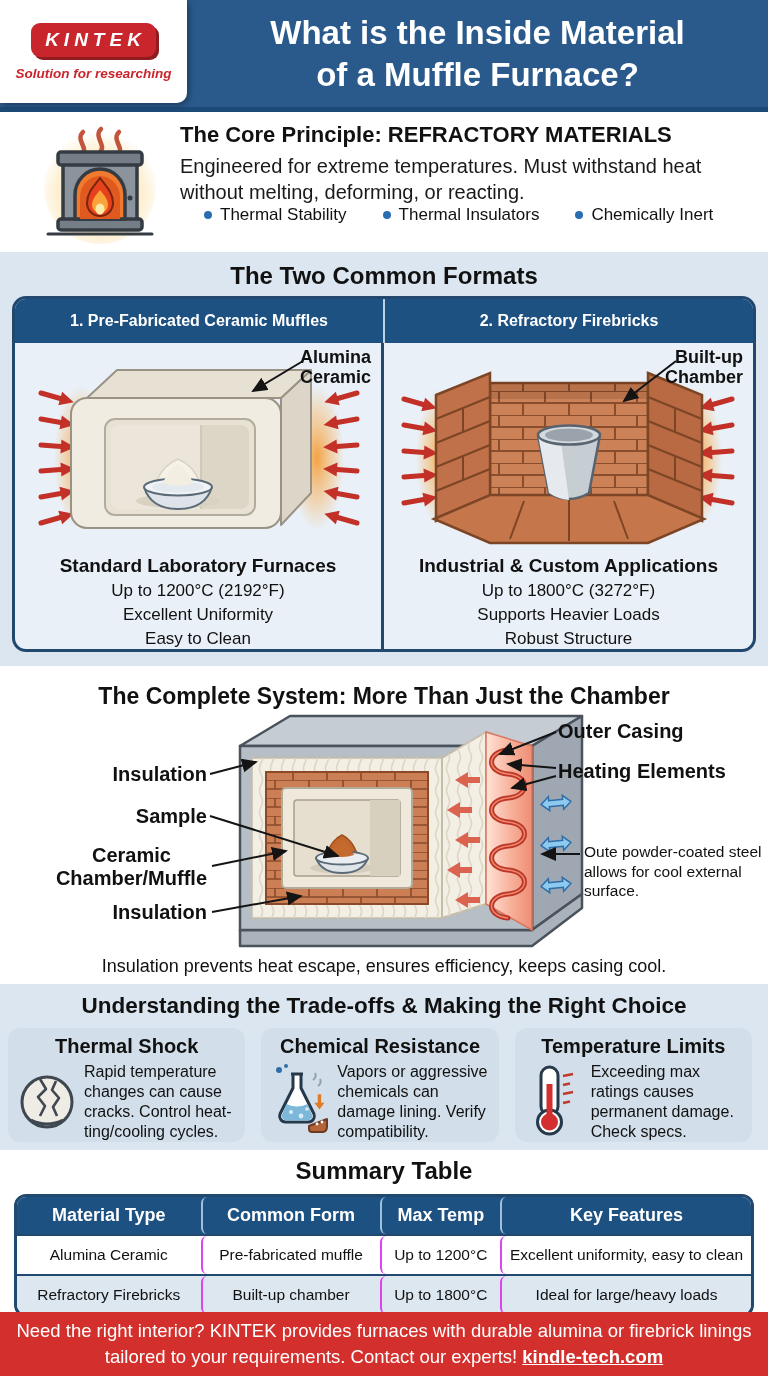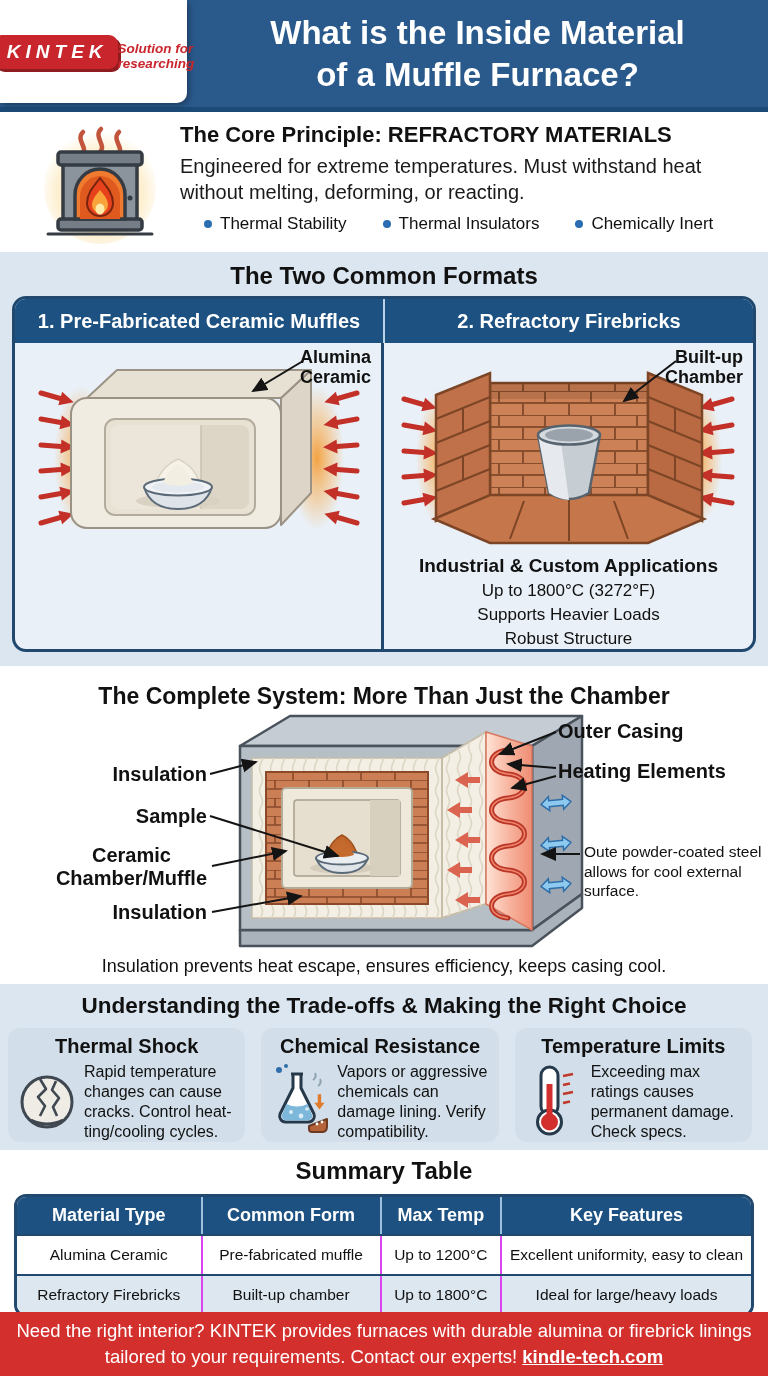--- a/index.html
+++ b/index.html
@@ -5,48 +5,48 @@
   html,body{margin:0;padding:0;background:#888;}
   .page{position:relative;width:768px;height:1376px;margin:0 auto;background:#fff;
         font-family:"Liberation Sans",sans-serif;color:#111;overflow:hidden;}
   .abs{position:absolute;}
 
   
   .header{position:absolute;left:0;top:0;width:768px;height:112px;background:#2a5a8c;
           border-bottom:5px solid #1c4a77;box-sizing:border-box;}
   .logo-box{position:absolute;left:0;top:0;width:187px;height:103px;background:#fff;
             border-bottom-right-radius:10px;box-shadow:2px 2px 6px rgba(0,0,0,.35);
-            display:flex;flex-direction:row;align-items:center;justify-content:center;}
+            display:flex;flex-direction:column;align-items:center;justify-content:center;}
   .logo-badge{background:#c9252c;color:#fff;font-weight:bold;font-style:italic;
               font-size:19px;letter-spacing:5px;padding:6px 10px 6px 14px;border-radius:9px;
               box-shadow:3px 3px 0 #8f1d20;}
   .logo-tagline{color:#c9252c;font-weight:bold;font-style:italic;font-size:13.5px;margin-top:9px;}
   .header-title{position:absolute;left:187px;right:0;top:0;bottom:0;display:flex;
                 flex-direction:column;align-items:center;justify-content:center;
                 color:#fff;font-weight:bold;font-size:33px;line-height:1.27;text-align:left;}
 
   
   .core{position:absolute;left:0;top:112px;width:768px;height:140px;background:#fff;}
   .furnace-wrap{position:absolute;left:36px;top:6px;width:128px;height:128px;}
   .core-text{position:absolute;left:180px;top:10px;width:580px;}
   .core-title{font-size:22px;font-weight:bold;margin-bottom:5px;}
   .core-desc{font-size:20px;line-height:1.3;color:#1a1a1a;}
-  .core-bullets{display:flex;gap:36px;margin-top:9px;margin-left:24px;font-size:17px;align-items:center;}
+  .core-bullets{display:flex;gap:36px;margin-left:24px;font-size:17px;align-items:center;}
   .bullet{display:flex;align-items:center;}
   .dot{width:8px;height:8px;border-radius:50%;background:#2a6db0;margin-right:8px;flex:none;}
 
   
   .formats{position:absolute;left:0;top:252px;width:768px;height:414px;background:#dbe6f0;}
   .sec-title{text-align:center;font-weight:bold;font-size:24px;padding-top:10px;}
   .formats-panel{position:absolute;left:12px;top:44px;width:744px;height:356px;
                  border:3px solid #21486e;border-radius:14px;background:#e9f0f7;
                  overflow:hidden;box-sizing:border-box;display:flex;flex-direction:column;}
   .panel-headers{display:flex;height:44px;background:#1d5181;flex:none;}
   .panel-header{flex:1;display:flex;align-items:center;justify-content:center;color:#fff;
-                font-weight:bold;font-size:20px;}
+                font-weight:bold;font-size:16px;}
   .panel-header.first{border-right:2px solid #b9d2e6;}
   .panel-body{flex:1;display:flex;}
   .panel-col{width:50%;position:relative;box-sizing:border-box;}
   .panel-col.first{border-right:3px solid #21486e;}
   .illus{position:relative;height:212px;}
   .illus svg{position:absolute;left:0;top:0;}
   .callout{position:absolute;right:10px;top:4px;width:96px;text-align:right;font-weight:bold;
            font-size:18px;line-height:1.12;}
   .col-text{text-align:center;}
   .col-sub{font-weight:bold;font-size:19px;margin-bottom:2px;}
@@ -74,21 +74,21 @@
   .card-icon{flex:none;}
   .card-text{font-size:16px;line-height:1.26;}
 
   
   .summary{position:absolute;left:0;top:1150px;width:768px;height:162px;background:#fff;}
   .summary .sec-title{font-size:24px;padding-top:7px;}
   .sum-table{position:absolute;left:14px;top:44px;width:740px;border:3px solid #21486e;
              border-radius:12px;overflow:hidden;box-sizing:border-box;}
   .t-row{display:flex;align-items:stretch;}
   .t-head{background:#1d5181;color:#fff;font-weight:bold;font-size:18px;height:37px;}
-  .t-cell{display:flex;align-items:center;justify-content:center;text-align:center;box-sizing:border-box;}
+  .t-cell{display:flex;align-items:center;justify-content:center;text-align:center;box-sizing:border-box;border-radius:6px;}
   .t-head .t-cell + .t-cell{border-left:2px solid #9fc0da;}
   .t-body{height:38px;font-size:15.5px;background:#fff;border-top:2px solid #21486e;}
   .t-body .t-cell + .t-cell{border-left:2px solid #d946ef;}
   .t-body.alt{background:#dce7f0;}
   .c1{flex:0 0 25%;} .c2{flex:0 0 24.4%;} .c3{flex:0 0 16.4%;} .c4{flex:1;}
 
   
   .footer{position:absolute;left:0;top:1312px;width:768px;height:64px;background:#d3302d;
           color:#fff;display:flex;align-items:center;justify-content:center;}
   .footer-inner{width:744px;text-align:center;font-size:18.5px;line-height:1.4;}
@@ -205,20 +205,26 @@
               <line x1="186" y1="82" x2="186" y2="166" stroke="#c9c1b1" stroke-width="1.5"></line>
               <ellipse cx="163" cy="158" rx="42" ry="7" fill="#d9d2c2"></ellipse>
               <path d="M140,142 C146,126 154,120 163,116 C172,120 180,126 186,142 Q163,150 140,142 z" fill="#f6f2e8" stroke="#d8d2c2" stroke-width="1.5"></path>
               <path d="M129,144 C134,160 146,166 163,166 C180,166 192,160 197,144" fill="#dde3e9" stroke="#5b6a78" stroke-width="2"></path>
               <ellipse cx="163" cy="144" rx="34" ry="8.5" fill="#f0f3f6" stroke="#5b6a78" stroke-width="2"></ellipse>
               <ellipse cx="163" cy="144" rx="26" ry="5.5" fill="#e3e9ee"></ellipse>
               <path d="M148,140 C153,128 158,124 163,121 C168,124 173,128 178,140 Q163,146 148,140 z" fill="#f3eee2"></path>
               <line x1="288" y1="18" x2="238" y2="48" stroke="#141414" stroke-width="2" marker-end="url(#m-ah)"></line>
             </svg>
             <div class="callout">Alumina Ceramic</div>
+          </div>
+          <div class="col-text">
+            <div class="col-sub">Standard Laboratory Furnaces</div>
+            <div class="col-feat">Up to 1200°C (2192°F)</div>
+            <div class="col-feat">Excellent Uniformity</div>
+            <div class="col-feat">Easy to Clean</div>
           </div>
         </div>
 
         <div class="panel-col">
           <div class="illus">
             <svg width="368" height="212" viewBox="0 0 368 212">
               <defs>
                 <radialGradient id="b-glow" cx="50%" cy="50%" r="50%">
                   <stop offset="0%" stop-color="#f59422" stop-opacity="0.85"></stop>
                   <stop offset="60%" stop-color="#f8b25c" stop-opacity="0.45"></stop>

